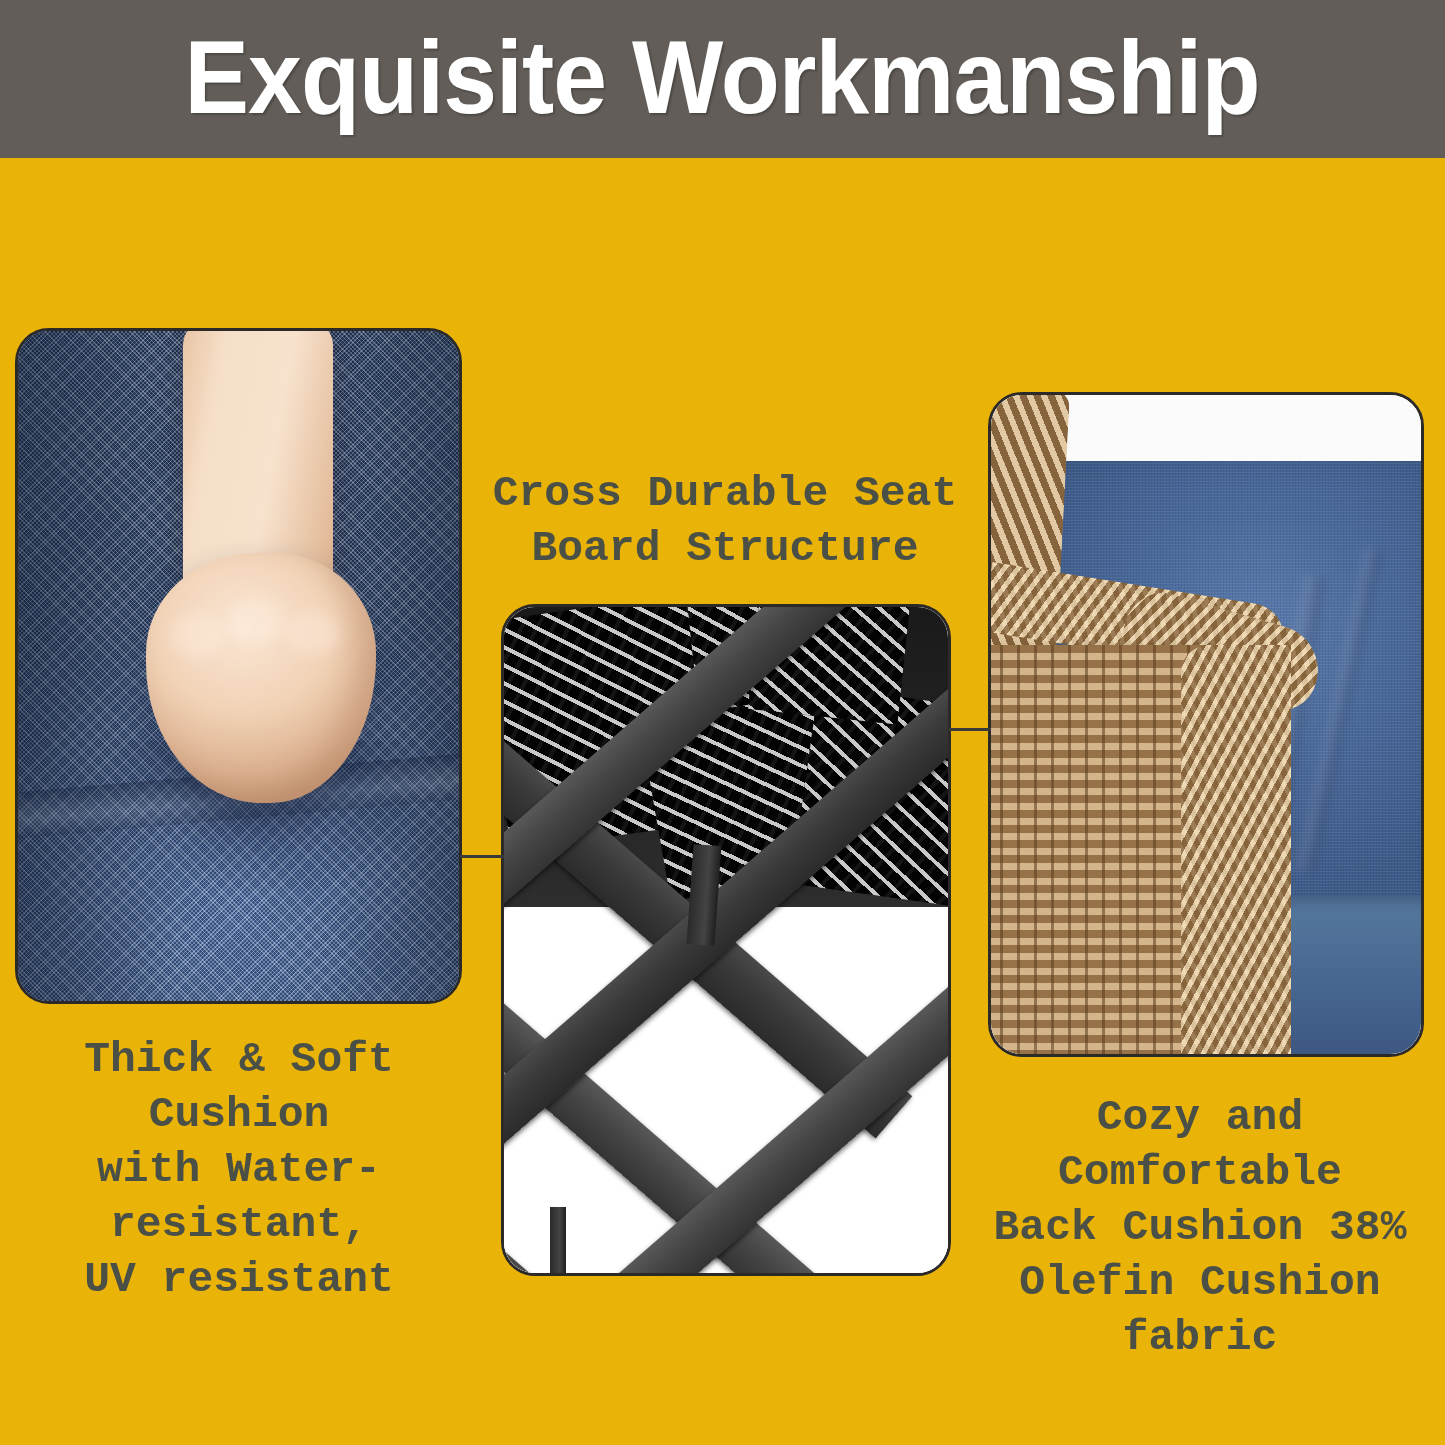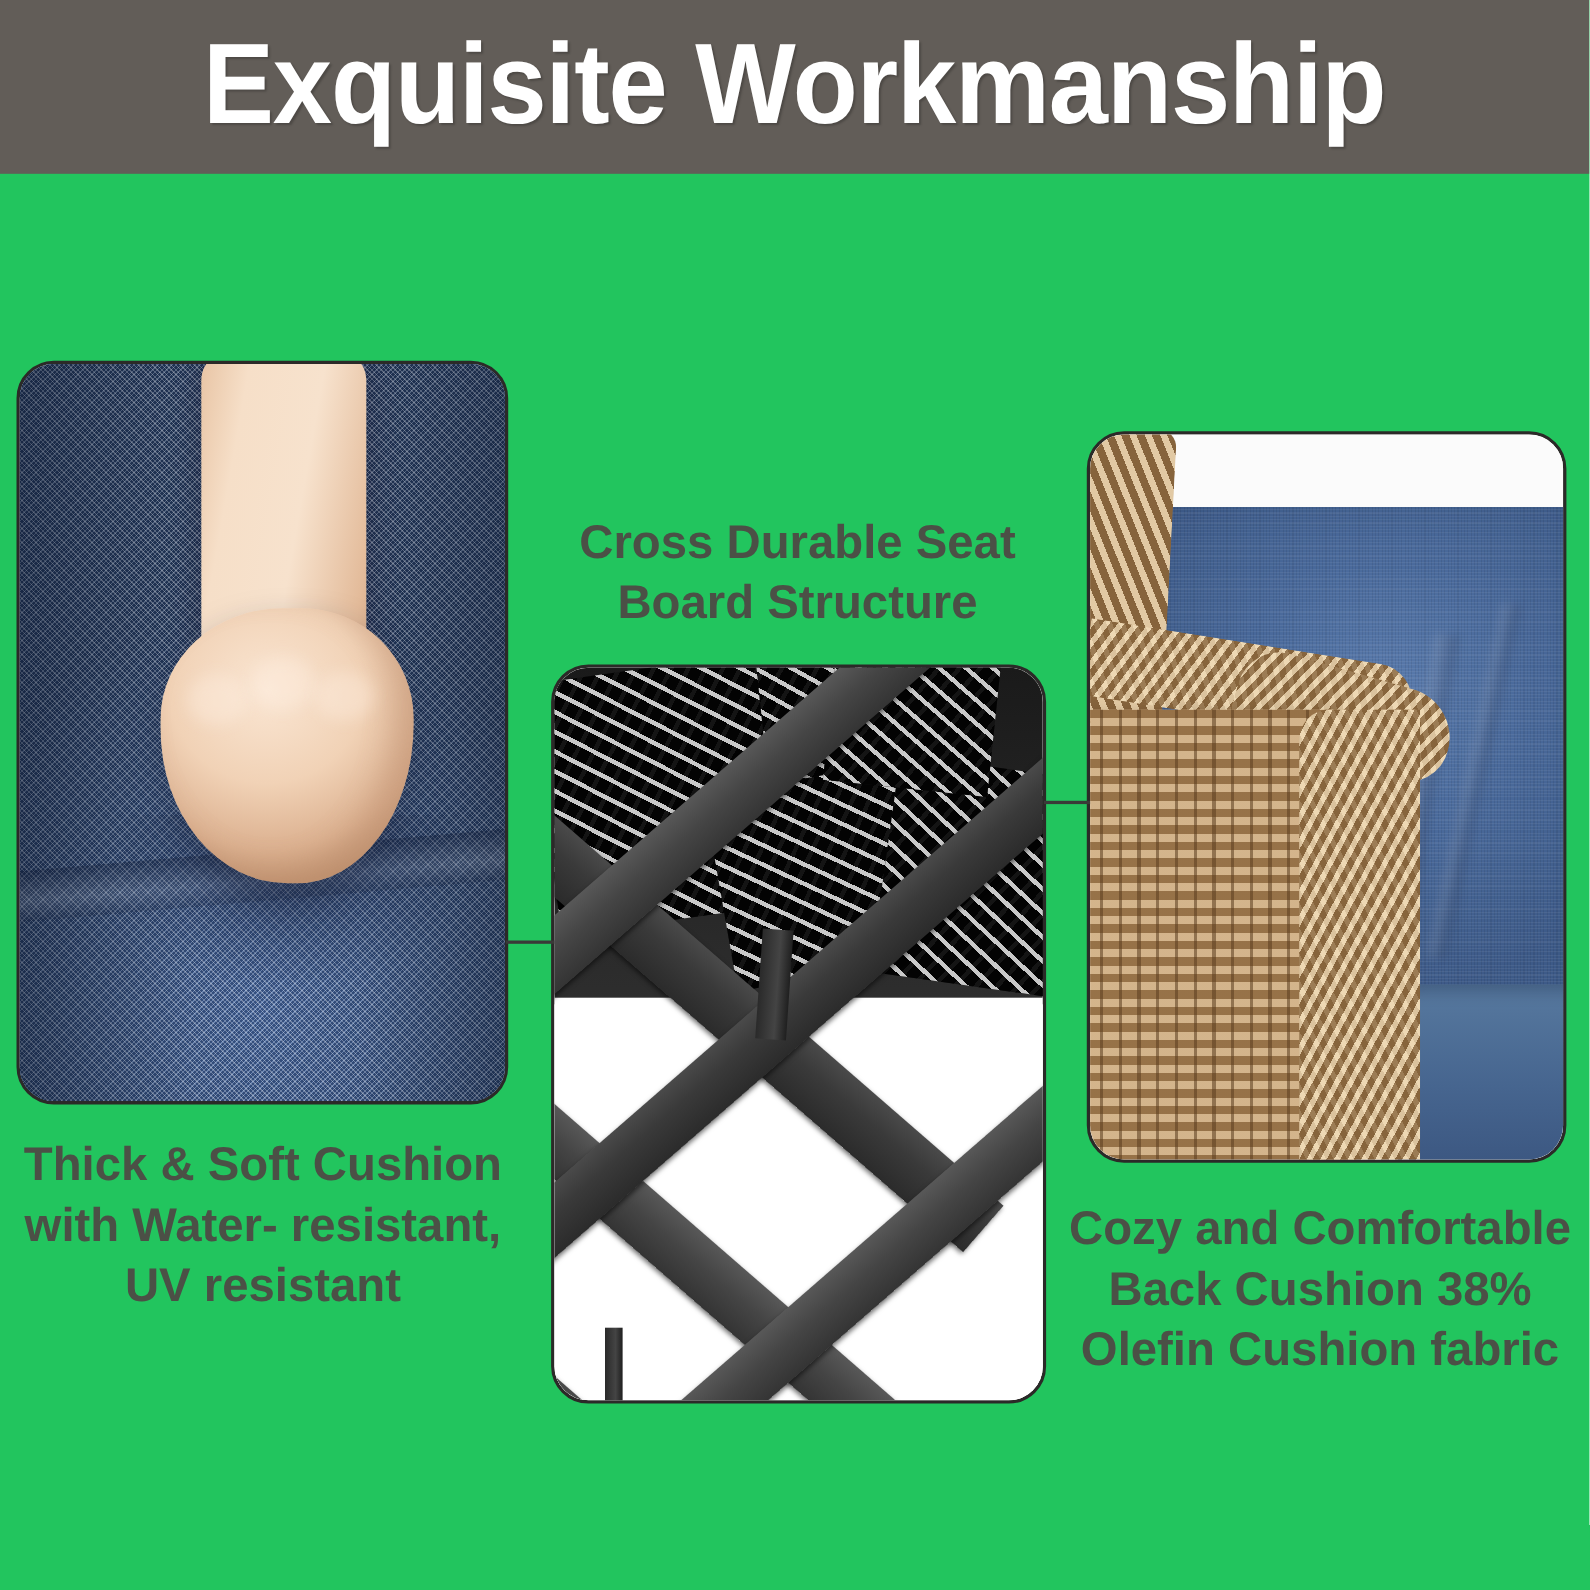--- a/index.html
+++ b/index.html
@@ -4,21 +4,21 @@
 <style>
   html, body {
     margin: 0;
     padding: 0;
     background: #ffffff;
   }
   #page {
     position: relative;
     width: 1445px;
     height: 1445px;
-    background: #22c55e;
+    background: #eab308;
     overflow: hidden;
     font-family: "Liberation Sans", "DejaVu Sans", sans-serif;
   }
 
   
   #header-banner {
     position: absolute;
     left: 0; top: 0;
     width: 1445px;
     height: 158px;
@@ -238,21 +238,21 @@
   .connector {
     position: absolute;
     background: #3a3a38;
     height: 3px;
   }
 
   
   .caption {
     position: absolute;
     color: #4b5046;
-    font-family: Liberation Sans, sans-serif;
+    font-family: Liberation Mono, monospace;
     font-weight: 700;
     line-height: 1.28;
     text-align: center;
     white-space: pre-line;
   }
   #caption-lattice {
     left: 470px; top: 466px;
     width: 510px;
     font-size: 43px;
   }

